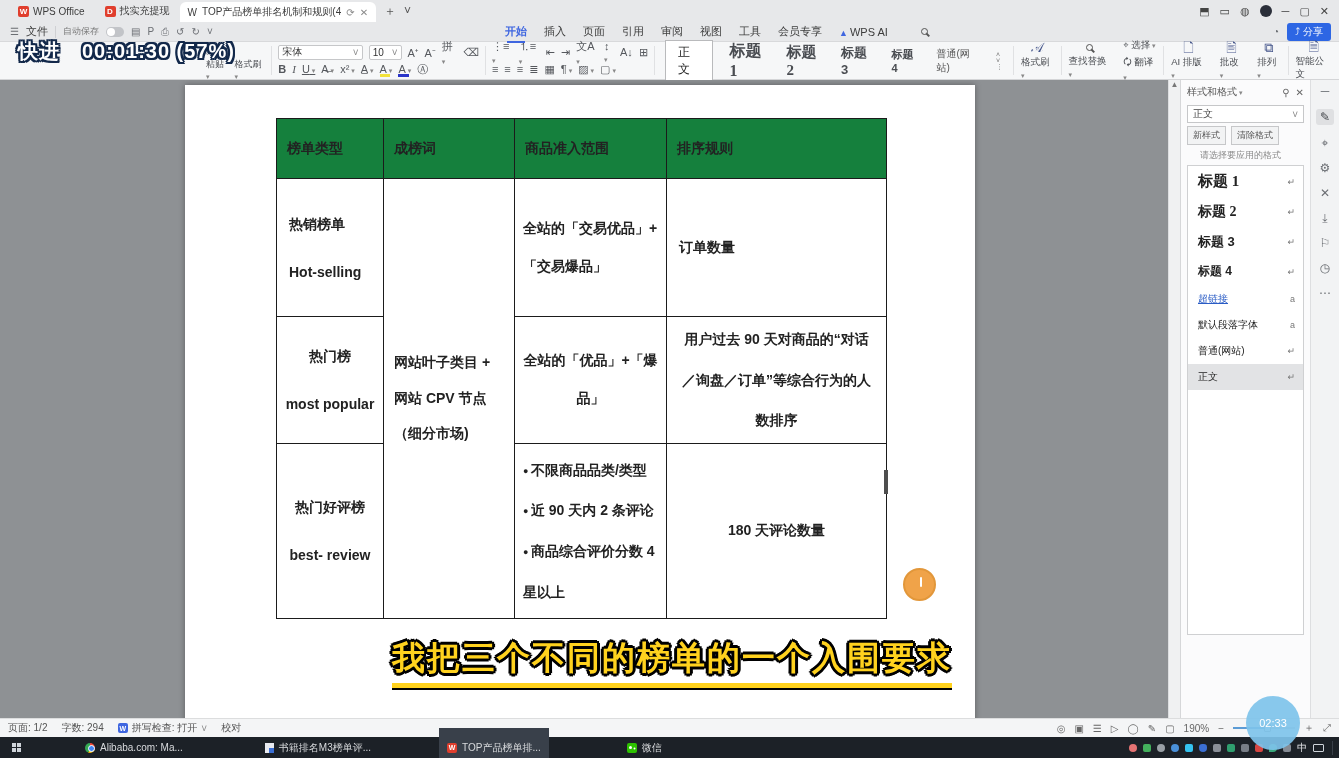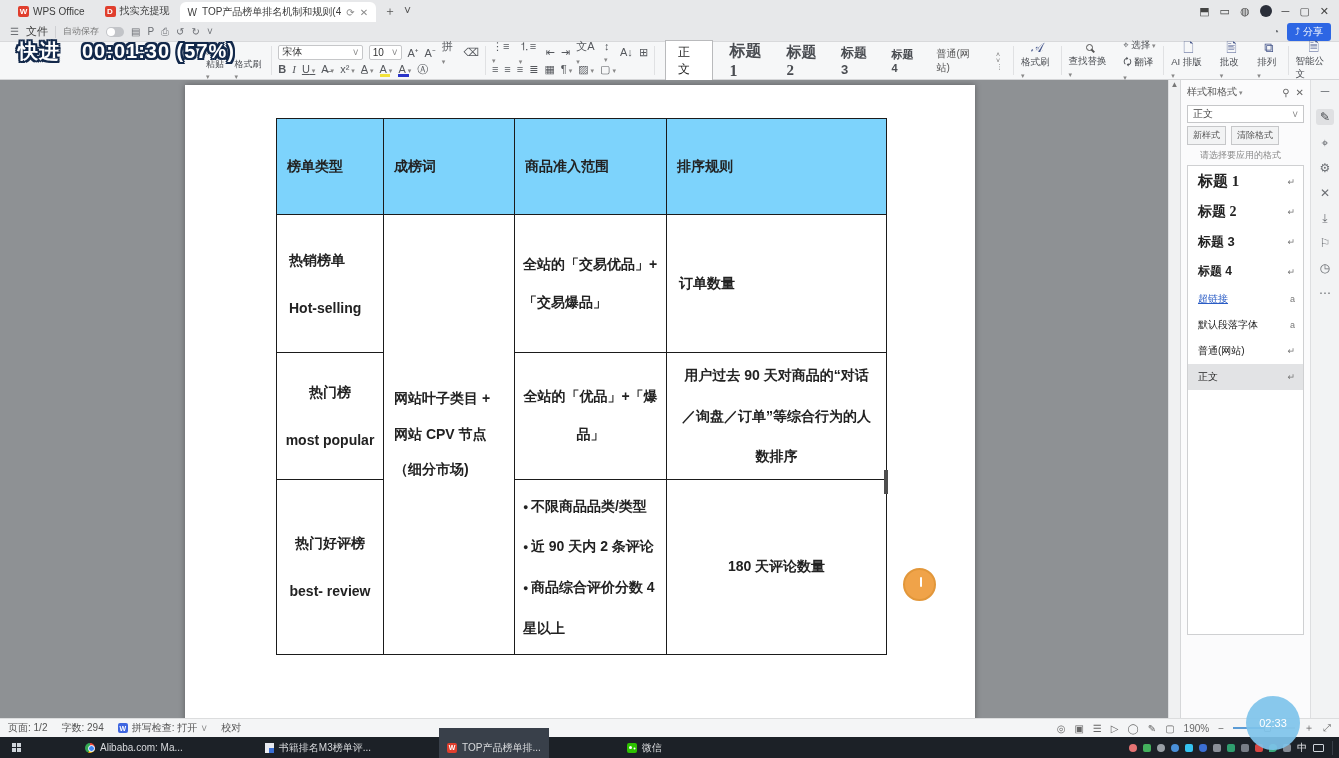--- a/index.html
+++ b/index.html
@@ -60,21 +60,21 @@
 
   
   .main { height:638px; display:flex; }
   .canvas { position:relative; width:1180px; height:638px; background:#8e9194; overflow:hidden; }
   .page { position:absolute; left:185px; top:5px; width:790px; height:640px; background:#ffffff; box-shadow:0 0 6px rgba(0,0,0,.35); }
   .canvas-scroll { position:absolute; right:0; top:0; width:12px; height:100%; background:#f0f1f2; border-left:1px solid #dddee0; color:#777; font-size:8px; text-align:center; }
 
   
   table.doc { position:absolute; left:91px; top:33px; width:610px; border-collapse:collapse; table-layout:fixed; }
   table.doc td { border:1px solid #1b1b1b; font-weight:bold; color:#222; font-size:14px; vertical-align:middle; }
-  td.hd { background:#7dd3fc; color:#3a3a3a; padding-left:10px; height:96px; }
+  td.hd { background:#15803d; color:#3a3a3a; padding-left:10px; height:60px; }
   .c1 { width:107px; } .c2 { width:131px; } .c3 { width:152px; } .c4 { width:220px; }
   .r1 { height:138px; } .r2 { height:127px; } .r3 { height:175px; }
   .two-line { display:flex; flex-direction:column; gap:30px; }
   .left-pad { padding-left:12px; }
   .ctr { text-align:center; }
   td.scope1 { padding:0 8px; line-height:2.7; }
   td.rule2 { padding:0 12px; line-height:2.9; text-align:center; }
   td.bullets { padding:0 4px 0 8px; line-height:2.9; }
   .bullets .b::before { content:'● '; font-size:9px; vertical-align:1px; }
   td.merged { padding:0 10px; line-height:2.55; }
@@ -194,20 +194,32 @@
       <span class="sep"></span>
       <span style="font-size:9px;color:#777">自动保存</span>
       <span class="toggle"></span>
       <span class="qicon">▤</span>
       <span class="qicon">P</span>
       <span class="qicon">⎙</span>
       <span class="qicon">↺</span>
       <span class="qicon">↻</span>
       <span class="qicon">˅</span>
     </div>
+    <nav class="menus">
+      <span class="menu-item active">开始</span>
+      <span class="menu-item">插入</span>
+      <span class="menu-item">页面</span>
+      <span class="menu-item">引用</span>
+      <span class="menu-item">审阅</span>
+      <span class="menu-item">视图</span>
+      <span class="menu-item">工具</span>
+      <span class="menu-item">会员专享</span>
+      <span class="menu-item"><span class="ai-logo">▲</span><span>WPS AI</span></span>
+      <span class="mag"></span>
+    </nav>
     <div class="mr-right">
       <span class="qicon">◔</span>
       <span class="share-btn">
           <span>⤴</span>
           <span>分享</span>
         </span>
     </div>
   </div>
 
   <div class="ribbon">
@@ -363,20 +375,21 @@
               <div class="b">近 90 天内 2 条评论</div>
               <div class="b">商品综合评价分数 4 星以上</div>
             </td>
             <td class="c4 ctr">180 天评论数量</td>
           </tr>
         </tbody>
           </table>
       </div>
       <div class="scroll-mark"></div>
       <div class="touch-circle"></div>
+      <div class="subtitle"><span class="ul">我把三个不同的榜单的一个入围要求</span></div>
       <div class="canvas-scroll">▲</div>
     </div>
 
     <aside class="panel">
       <div class="p-head">
         <span class="caret">样式和格式</span>
         <span class="pin">⚲</span>
         <span class="x">✕</span>
       </div>
       <div class="p-select">

